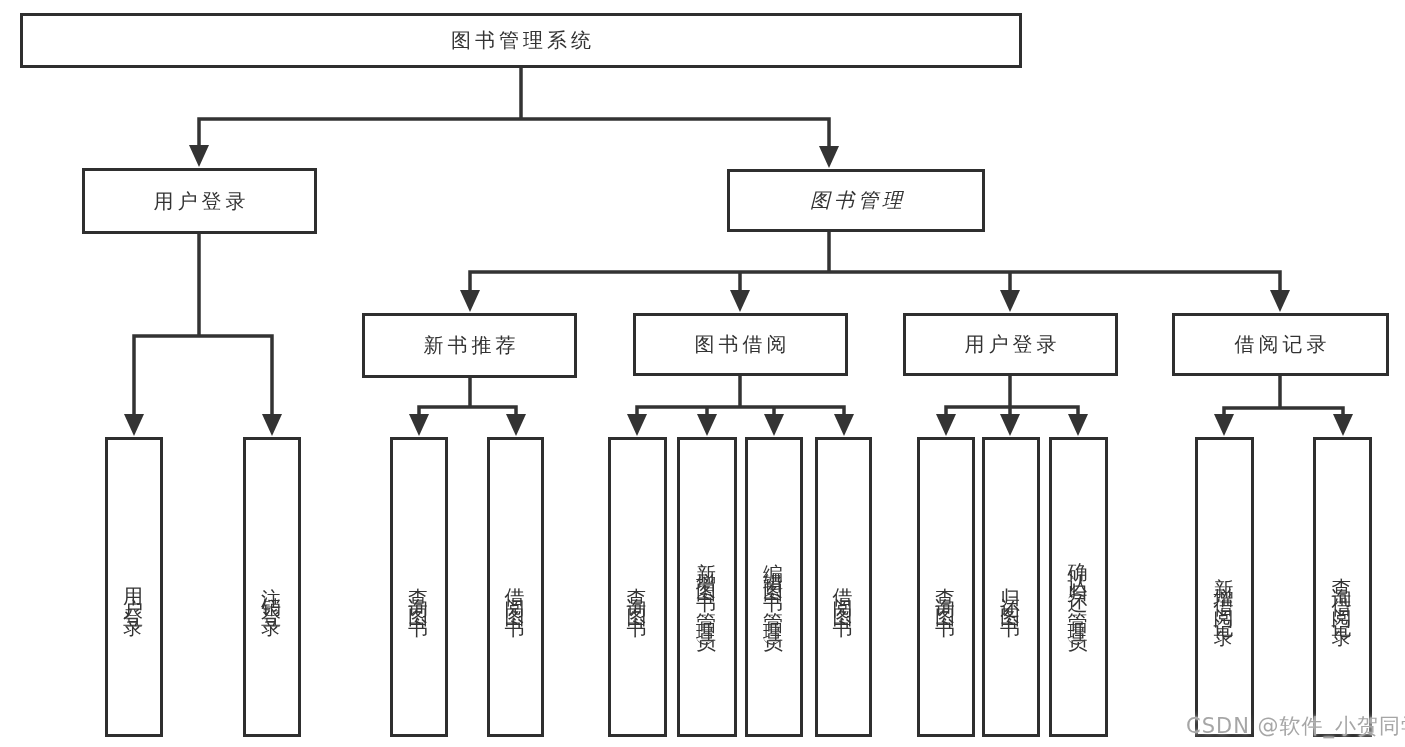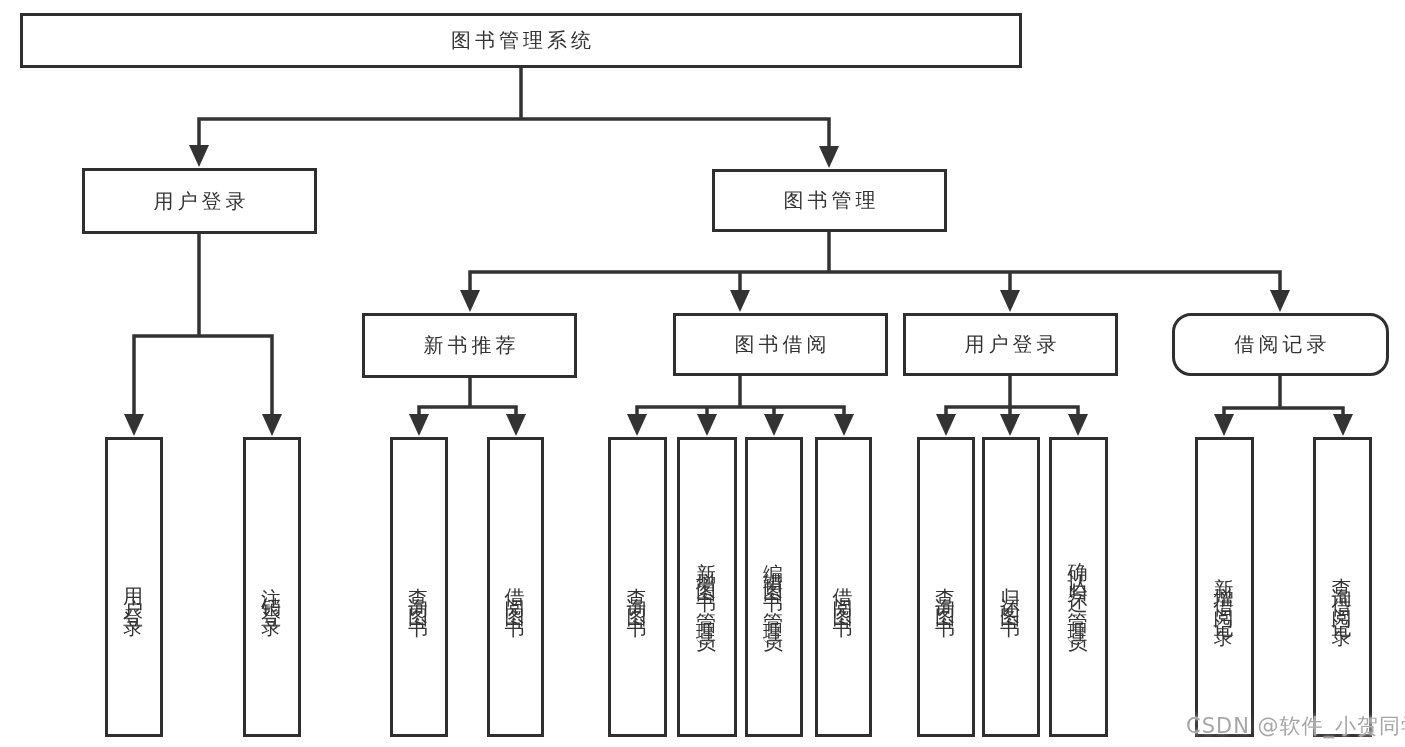--- a/index.html
+++ b/index.html
@@ -75,26 +75,26 @@
     <polygon class="head" points="1068,414 1088,414 1078,436"></polygon>
 
     <path class="edge" d="M1280 375 V408 M1224 408 H1343 M1224 408 V420 M1343 408 V420"></path>
     <polygon class="head" points="1214,414 1234,414 1224,436"></polygon>
     <polygon class="head" points="1333,414 1353,414 1343,436"></polygon>
   </svg>
 
   <div class="node hbox root-box" style="left:20px; top:13px; width:1002px; height:55px;">图书管理系统</div>
 
   <div class="node hbox" style="left:82px; top:168px; width:235px; height:66px;">用户登录</div>
-  <div class="node hbox" style="left:712px; top:169px; width:235px; height:63px;">图书管理</div>
+  <div class="node hbox" style="left:727px; top:169px; width:258px; height:63px;font-style:italic;">图书管理</div>
 
   <div class="node hbox" style="left:362px; top:313px; width:215px; height:65px;">新书推荐</div>
-  <div class="node hbox" style="left:633px; top:313px; width:215px; height:63px;margin-left:40px;">图书借阅</div>
+  <div class="node hbox" style="left:633px; top:313px; width:215px; height:63px;">图书借阅</div>
   <div class="node hbox" style="left:903px; top:313px; width:215px; height:63px;">用户登录</div>
-  <div class="node hbox" style="left:1172px; top:313px; width:217px; height:63px;border-radius:19px;">借阅记录</div>
+  <div class="node hbox" style="left:1172px; top:313px; width:217px; height:63px;">借阅记录</div>
 
   <div class="node vbox" style="left:105px; width:58px;">用户登录</div>
   <div class="node vbox" style="left:243px; width:58px;">注销登录</div>
 
   <div class="node vbox" style="left:390px; width:58px;">查询图书</div>
   <div class="node vbox" style="left:487px; width:57px;">借阅图书</div>
 
   <div class="node vbox" style="left:608px; width:59px;">查询图书</div>
   <div class="node vbox" style="left:677px; width:60px;">新增图书（管理员）</div>
   <div class="node vbox" style="left:745px; width:58px;">编辑图书（管理员）</div>

